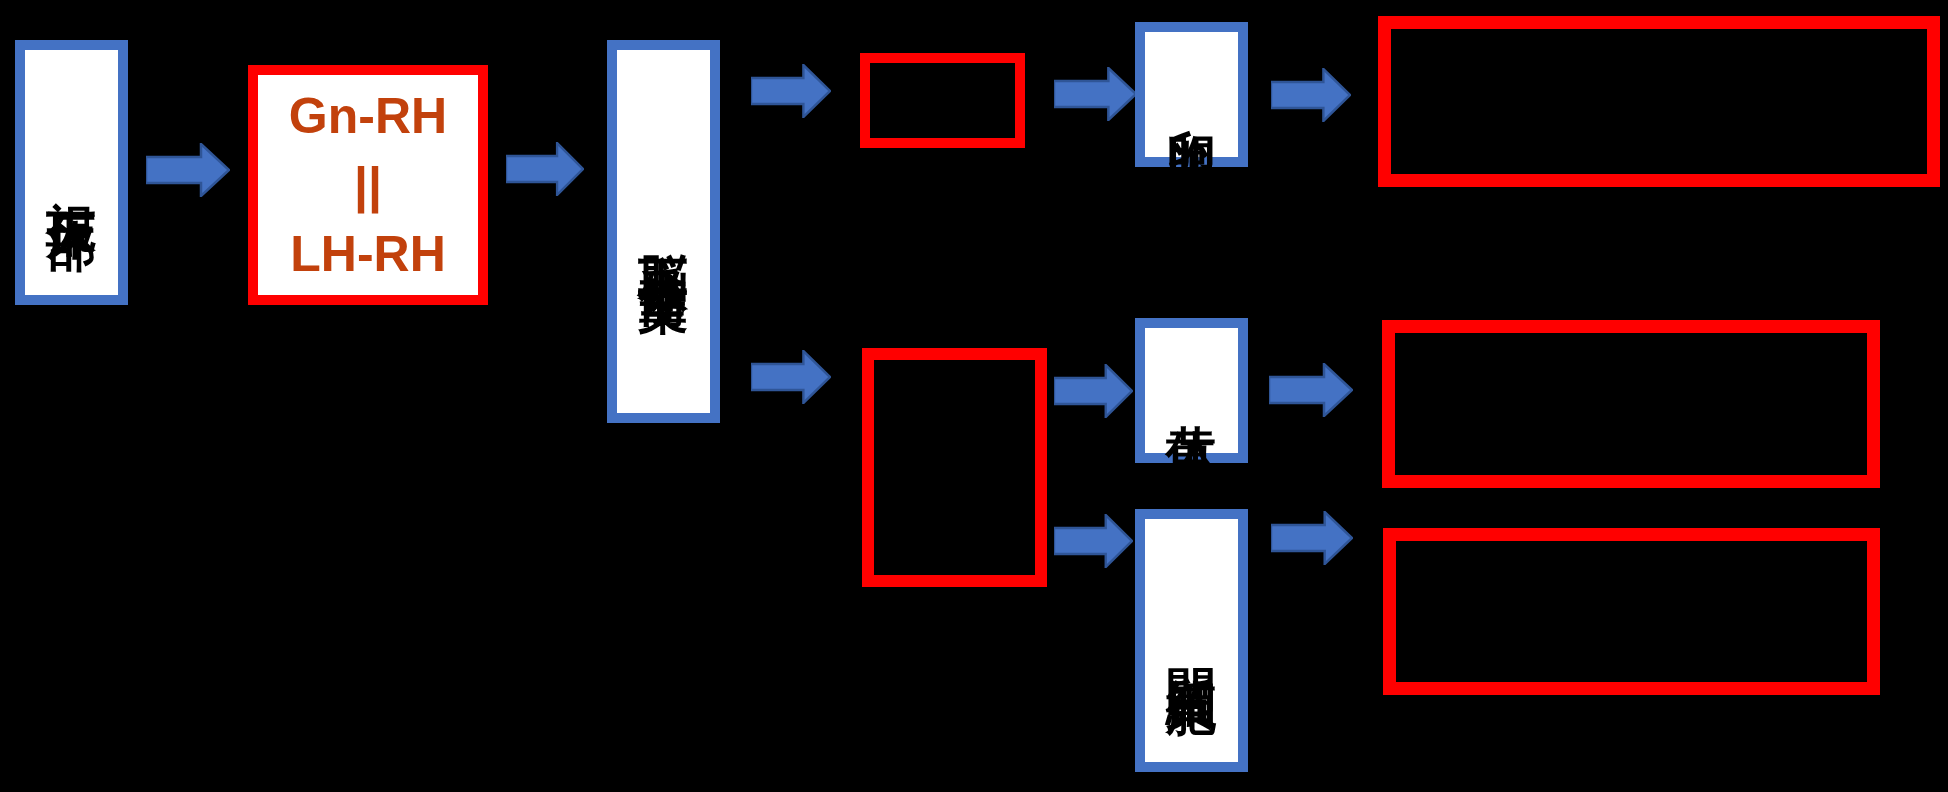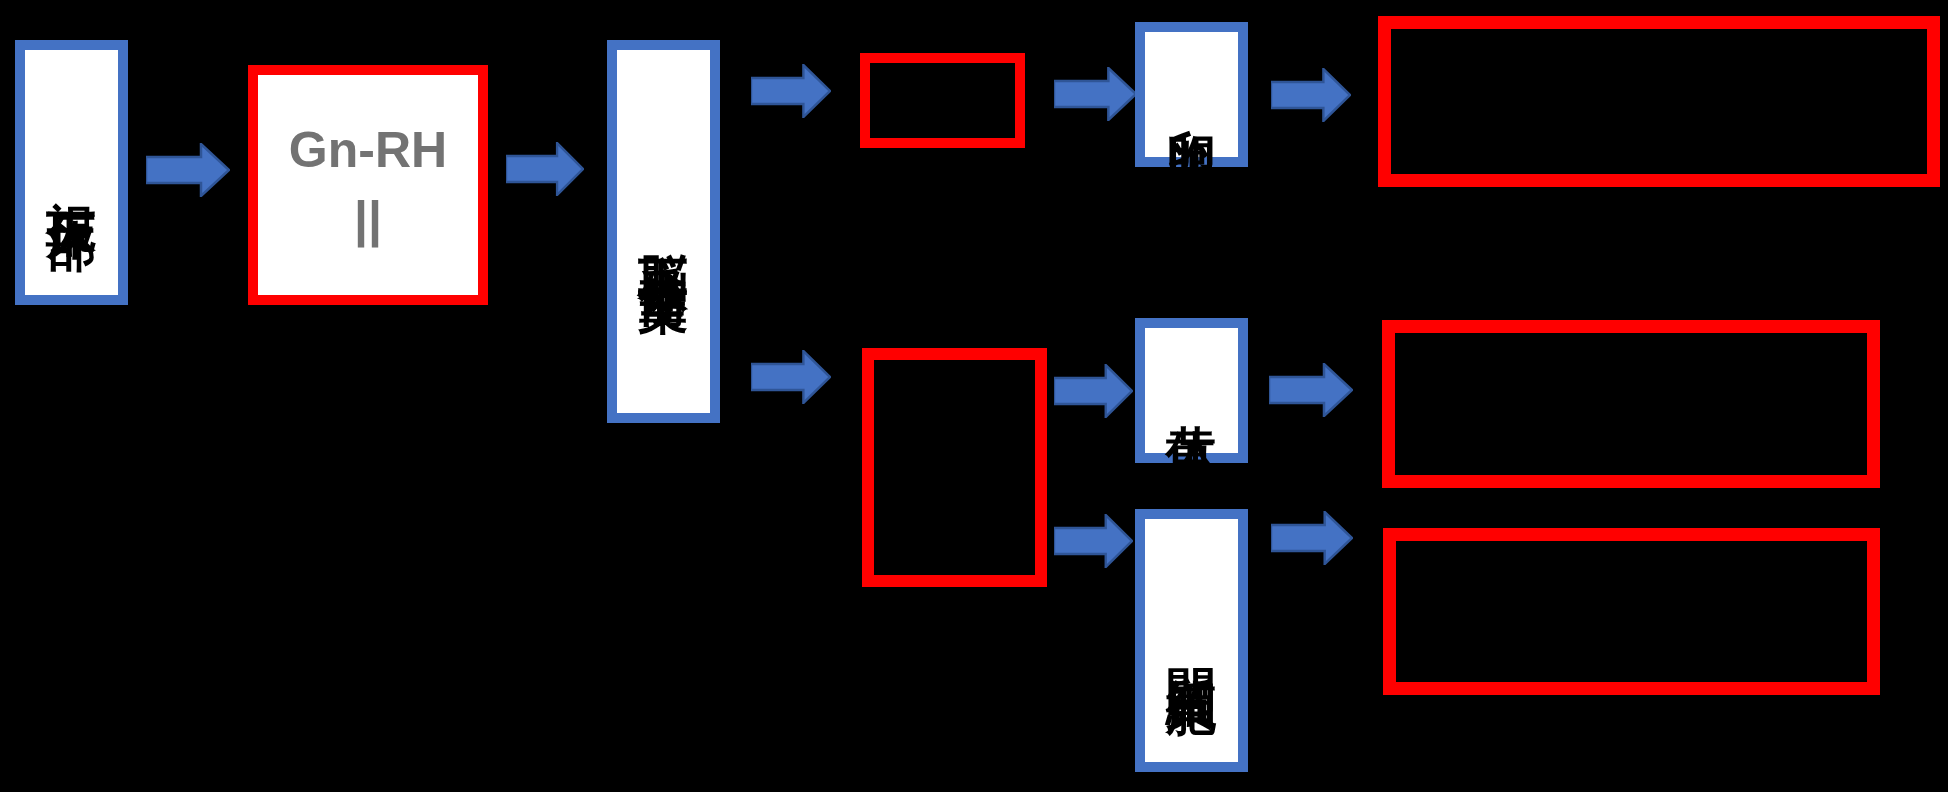--- a/index.html
+++ b/index.html
@@ -37,21 +37,21 @@
     font-size: 50px;
     line-height: 1;
     letter-spacing: 6px;
     color: #000000;
     white-space: nowrap;
   }
   .h-label {
     font-weight: bold;
     font-size: 50px;
     line-height: 1.38;
-    color: #737373;
+    color: #c2410c;
     text-align: center;
     white-space: pre-line;
   }
   .arrow { position: absolute; display: block; }
 </style>
 </head>
 <body>
 
 <div class="canvas">
 
@@ -59,20 +59,21 @@
     <span class="v-label">視床下部</span>
   </div>
 
   <svg class="arrow" style="left:146px; top:143px;" width="84" height="54" viewBox="0 0 84 54" preserveAspectRatio="none">
     <polygon points="0,14 55,14 55,1 83,27 55,53 55,40 0,40" fill="#4472C4" stroke="#2F5597" stroke-width="2.5"></polygon>
   </svg>
 
   <div class="node red-box" style="left:248px; top:65px; width:240px; height:240px; flex-direction:column;">
     <div class="h-label">Gn-RH</div>
     <div class="h-label">||</div>
+    <div class="h-label">LH-RH</div>
   </div>
 
   <svg class="arrow" style="left:506px; top:142px;" width="78" height="54" viewBox="0 0 84 54" preserveAspectRatio="none">
     <polygon points="0,14 55,14 55,1 83,27 55,53 55,40 0,40" fill="#4472C4" stroke="#2F5597" stroke-width="2.5"></polygon>
   </svg>
 
   <div class="node blue-box" style="left:607px; top:40px; width:113px; height:383px;">
     <span class="v-label">脳下垂体前葉</span>
   </div>
 

